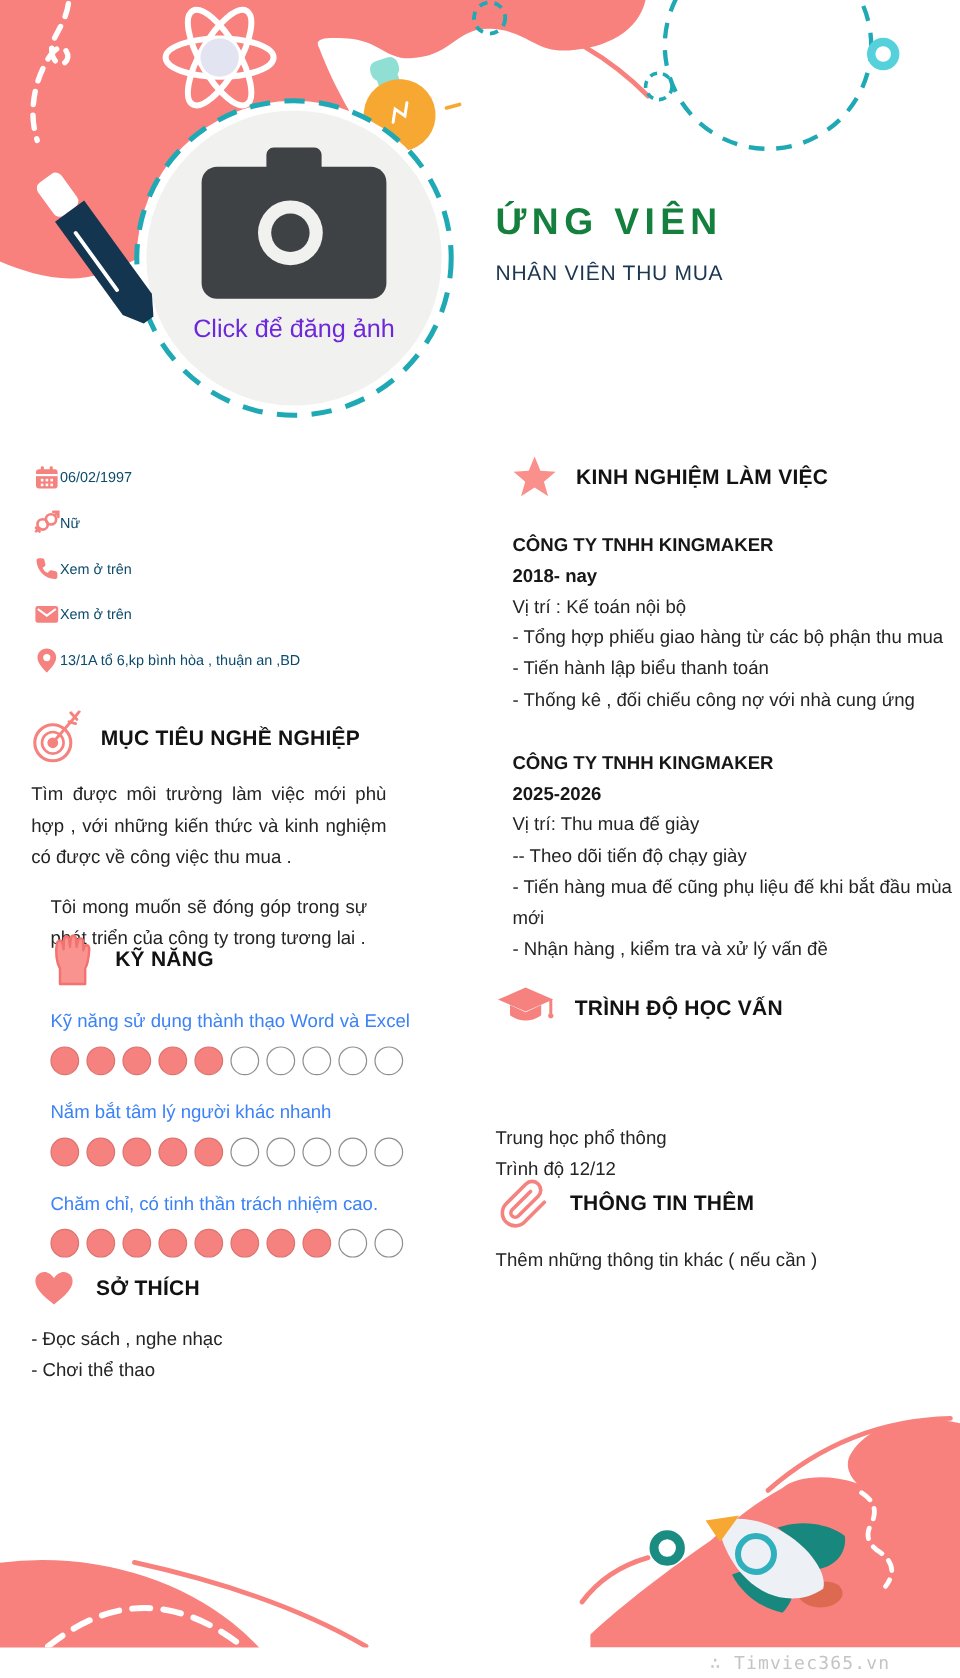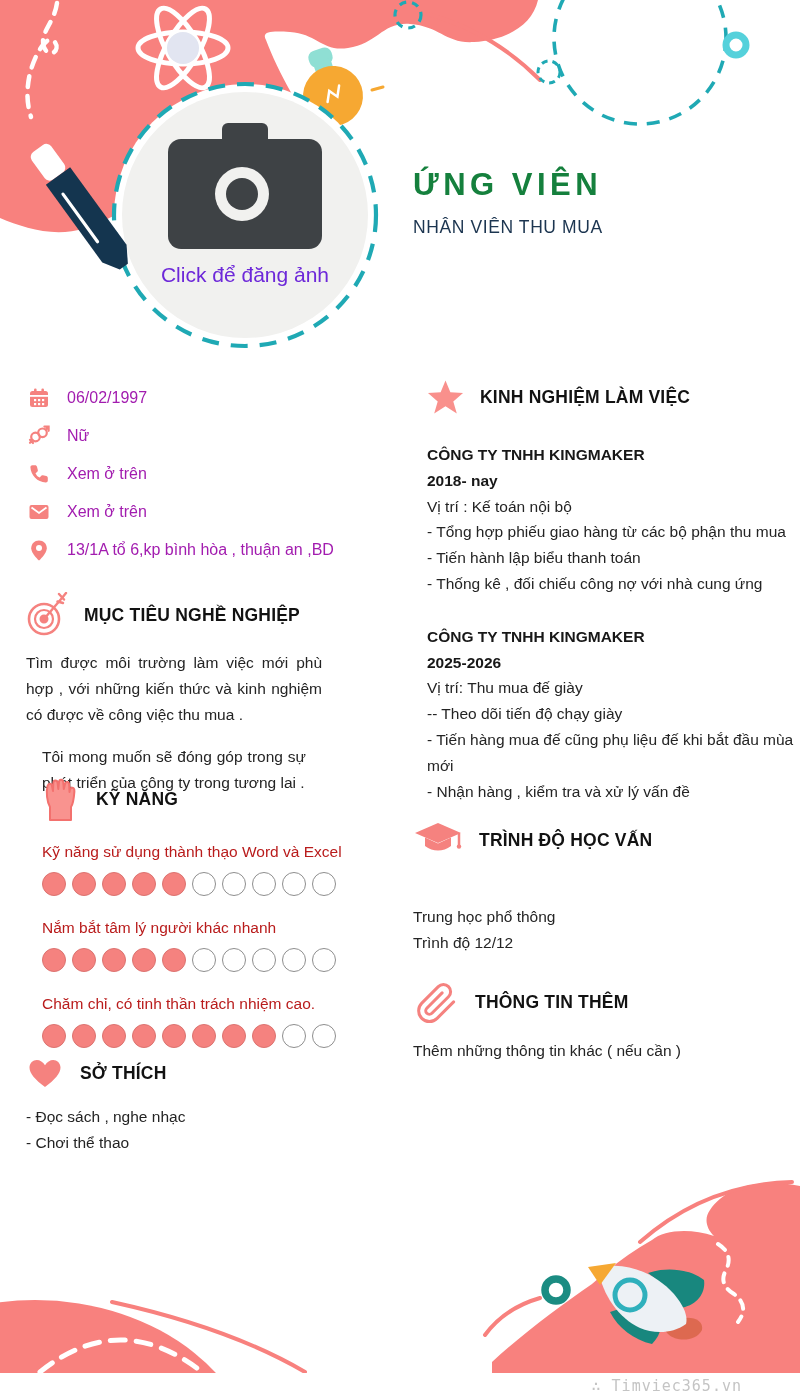--- a/index.html
+++ b/index.html
@@ -19,38 +19,38 @@
     position:absolute; left:125px; top:263px; width:240px; text-align:center;
     font-size:21px; color:#6d28d9;
   }
 
   
   .sec-head { display:flex; align-items:center; }
   .sec-head .t { font-weight:bold; font-size:17.5px; color:#121212; letter-spacing:0.2px; margin-left:16px; }
 
   
   .contact-row { display:flex; align-items:center; height:38px; padding-left:2px; }
-  .contact-row .v { margin-left:17px; font-size:16px; color:#a21caf; }
+  .contact-row .v { font-size:12px; color:#0c4a6e; }
 
   .par { font-size:15.5px; line-height:26px; text-align:justify; color:#242424; }
   .objective-text { margin-top:12px; }
 
-  .skill-label { font-size:15.5px; color:#b91c1c; margin-top:21px; }
+  .skill-label { font-size:15.5px; color:#3b82f6; margin-top:21px; }
   .skill-dots { margin-top:11px; height:26px; }
   .dot { display:inline-block; width:24px; height:24px; border-radius:50%; box-sizing:border-box;
          margin-right:6px; background:#fff; border:1.6px solid #8e8e8e; vertical-align:top; }
   .dot.filled { background:#f5827f; border-color:#dc7370; }
 
   .interest-lines { margin-top:14px; }
   .interest-lines div { font-size:15.5px; line-height:26px; color:#242424; }
 
   .job { margin-top:27px; font-size:15.5px; line-height:25.8px; color:#242424; }
   .job .co, .job .period { font-weight:bold; color:#171717; }
 
-  .edu-lines { margin-top:44px; }
+  .edu-lines { margin-top:76px; }
   .edu-lines div, .more-lines div { font-size:15.5px; line-height:26px; color:#242424; }
   .more-lines { margin-top:14px; }
 
   .footer {
     position:absolute; right:58px; bottom:3px;
     font-family:"DejaVu Sans Mono","Liberation Mono",monospace;
     font-size:15px; letter-spacing:1px; color:#c4c4c4;
   }
 </style>
 </head>

